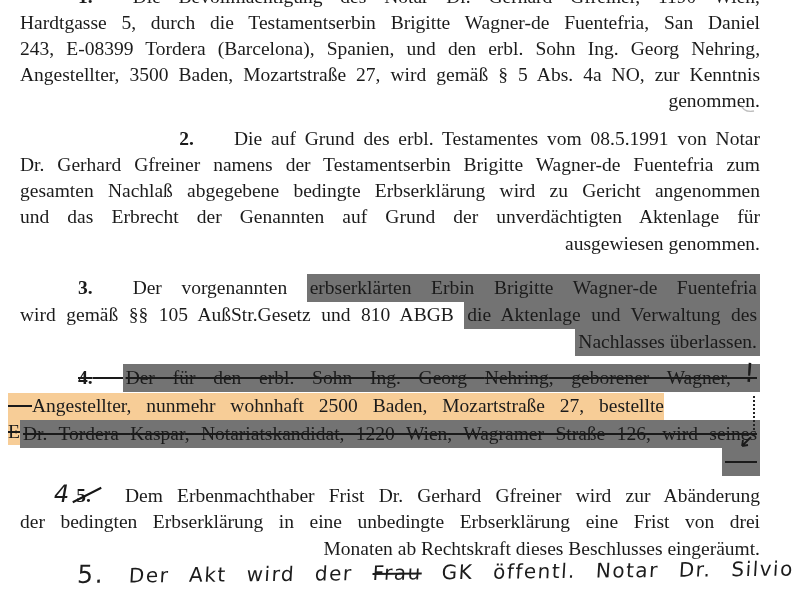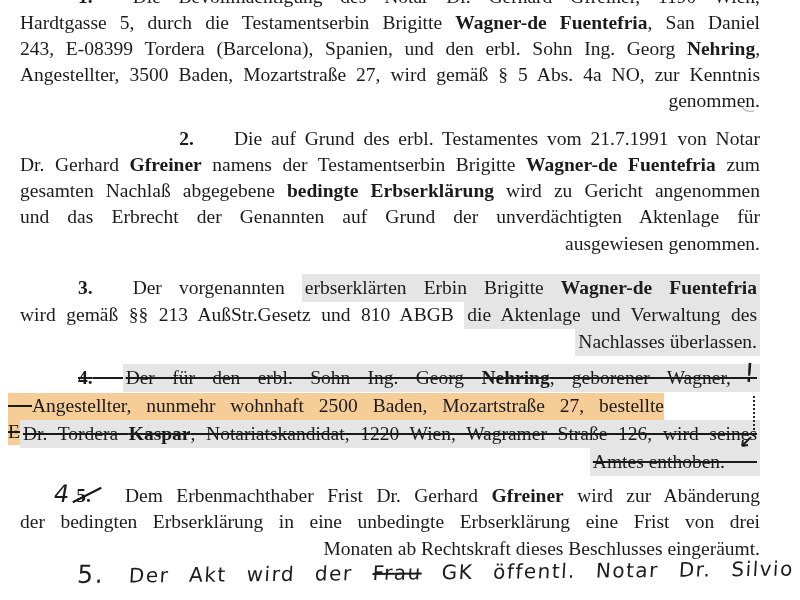--- a/index.html
+++ b/index.html
@@ -7,26 +7,26 @@
     width:800px;height:600px;position:relative;overflow:hidden;
     background:#ffffff;color:#1b1b1b;
     font-family:"Liberation Serif", serif;
   }
   .line{
     position:absolute;left:20px;width:740px;
     font-size:19.5px;line-height:26px;text-align:right;
   }
   .jl{text-align:justify;text-align-last:justify;}
   .num{font-weight:700;}
-  .b{font-weight:700;}
+  .b{font-weight:400;}
   .indent{display:inline-block;width:58px;}
   .indent5{display:inline-block;width:34px;}
   .tab{display:inline-block;width:40px;}
   .tab-sm{display:inline-block;width:34px;}
-  .hl{background:#e5e5e5;padding:3px 3px 4px 3px;}
+  .hl{background:#737373;padding:3px 3px 4px 3px;}
   .st{text-decoration:line-through;text-decoration-thickness:2.2px;text-decoration-color:#1a1a1a;}
   .hline{display:inline-block;height:0;border-top:2.2px solid #1a1a1a;vertical-align:5px;}
   .hlband{background:#f7cd97;}
   .hand{font-family:"DejaVu Sans", sans-serif;}
   .handnum{display:inline-block;font-size:24px;transform:skewX(-10deg);margin-right:7px;}
   .numwrap{position:relative;display:inline-block;}
   .slash{position:absolute;left:-5px;top:11px;width:32px;border-top:2.4px solid #161616;transform:rotate(-27deg);}
   .handline{
     position:absolute;left:78px;top:560px;white-space:nowrap;
     font-family:"DejaVu Sans", sans-serif;font-size:20px;
@@ -59,56 +59,56 @@
   </div>
   <div class="line" style="top:88px">
     <span>genommen.</span>
   </div>
 
   <span class="mark-smudge"><svg width="18" height="12" viewBox="0 0 18 12">
         <path d="M3,1 Q6,9 16,7" stroke="#8a8a8a" stroke-width="1.4" fill="none"></path>
       </svg></span>
 
   <div class="line" style="top:126px">
-    <span class="indent"></span><span class="num">2.</span><span class="tab"></span><span style="word-spacing:4px">Die auf Grund des erbl. Testamentes vom 21.7.1991 von Notar</span>
+    <span class="indent"></span><span class="num">2.</span><span class="tab"></span><span style="word-spacing:4px">Die auf Grund des erbl. Testamentes vom 08.5.1991 von Notar</span>
   </div>
   <div class="line jl" style="top:152px">
     <span>Dr. Gerhard </span><span class="b">Gfreiner</span><span> namens der Testamentserbin Brigitte </span><span class="b">Wagner-de Fuentefria</span><span> zum</span>
   </div>
   <div class="line jl" style="top:178px">
     <span>gesamten Nachlaß abgegebene </span><span class="b">bedingte Erbserklärung</span><span> wird zu Gericht angenommen</span>
   </div>
   <div class="line jl" style="top:204px">
     <span>und das Erbrecht der Genannten auf Grund der unverdächtigten Aktenlage für</span>
   </div>
   <div class="line" style="top:231px">
     <span>ausgewiesen genommen.</span>
   </div>
 
   <div class="line jl" style="top:275px">
     <span class="indent"></span><span class="num">3.</span><span class="tab"></span><span>Der vorgenannten </span><span class="hl"><span>erbserklärten Erbin Brigitte </span><span class="b">Wagner-de Fuentefria</span></span>
   </div>
   <div class="line jl" style="top:302px">
-    <span>wird gemäß §§ 213 AußStr.Gesetz und 810 ABGB </span><span class="hl">die Aktenlage und Verwaltung des</span>
+    <span>wird gemäß §§ 105 AußStr.Gesetz und 810 ABGB </span><span class="hl">die Aktenlage und Verwaltung des</span>
   </div>
   <div class="line" style="top:329px">
     <span class="hl">Nachlasses überlassen.</span>
   </div>
 
   <div class="line jl" style="top:365px">
     <span class="indent"></span><span class="num st">4.</span><span class="hline" style="width:30px"></span><span class="hl st"><span>Der für den erbl. Sohn Ing. Georg </span><span class="b">Nehring</span><span>, geborener Wagner,</span><span class="hline" style="width:26px"></span></span>
   </div>
   <div class="line jl hlband" style="top:393px;left:8px;width:656px;">
     <span class="hline" style="width:24px"></span><span>Angestellter, nunmehr wohnhaft 2500 Baden, Mozartstraße 27, bestellte </span><span class="st">Erbenkurator</span><span class="hline" style="width:26px"></span>
   </div>
   <div class="line jl" style="top:421px">
     <span class="hl st"><span>Dr. Tordera </span><span class="b">Kaspar</span><span>, Notariatskandidat, 1220 Wien, Wagramer Straße 126, wird seines</span></span>
   </div>
   <div class="line" style="top:449px">
-    <span class="hl st"><span>Amtes enthoben.</span><span class="hline" style="width:32px"></span></span>
+    <span class="hl st"><span class="hline" style="width:32px"></span></span>
   </div>
 
   <span class="mark-exclaim">!</span>
   <span class="mark-dots"></span>
   <span class="mark-arrow"><svg width="16" height="16" viewBox="0 0 16 16">
         <path d="M13,3 L4,12 M4,12 L10,11 M4,12 L5,6" stroke="#1a1a1a" stroke-width="1.8" fill="none"></path>
       </svg></span>
 
   <div class="line jl" style="top:481px">
     <span class="indent5"></span><span class="hand handnum">4</span><span class="numwrap"><span class="num">5.</span><span class="slash"></span></span><span class="tab-sm"></span><span>Dem Erbenmachthaber Frist Dr. Gerhard </span><span class="b">Gfreiner</span><span> wird zur Abänderung</span>

